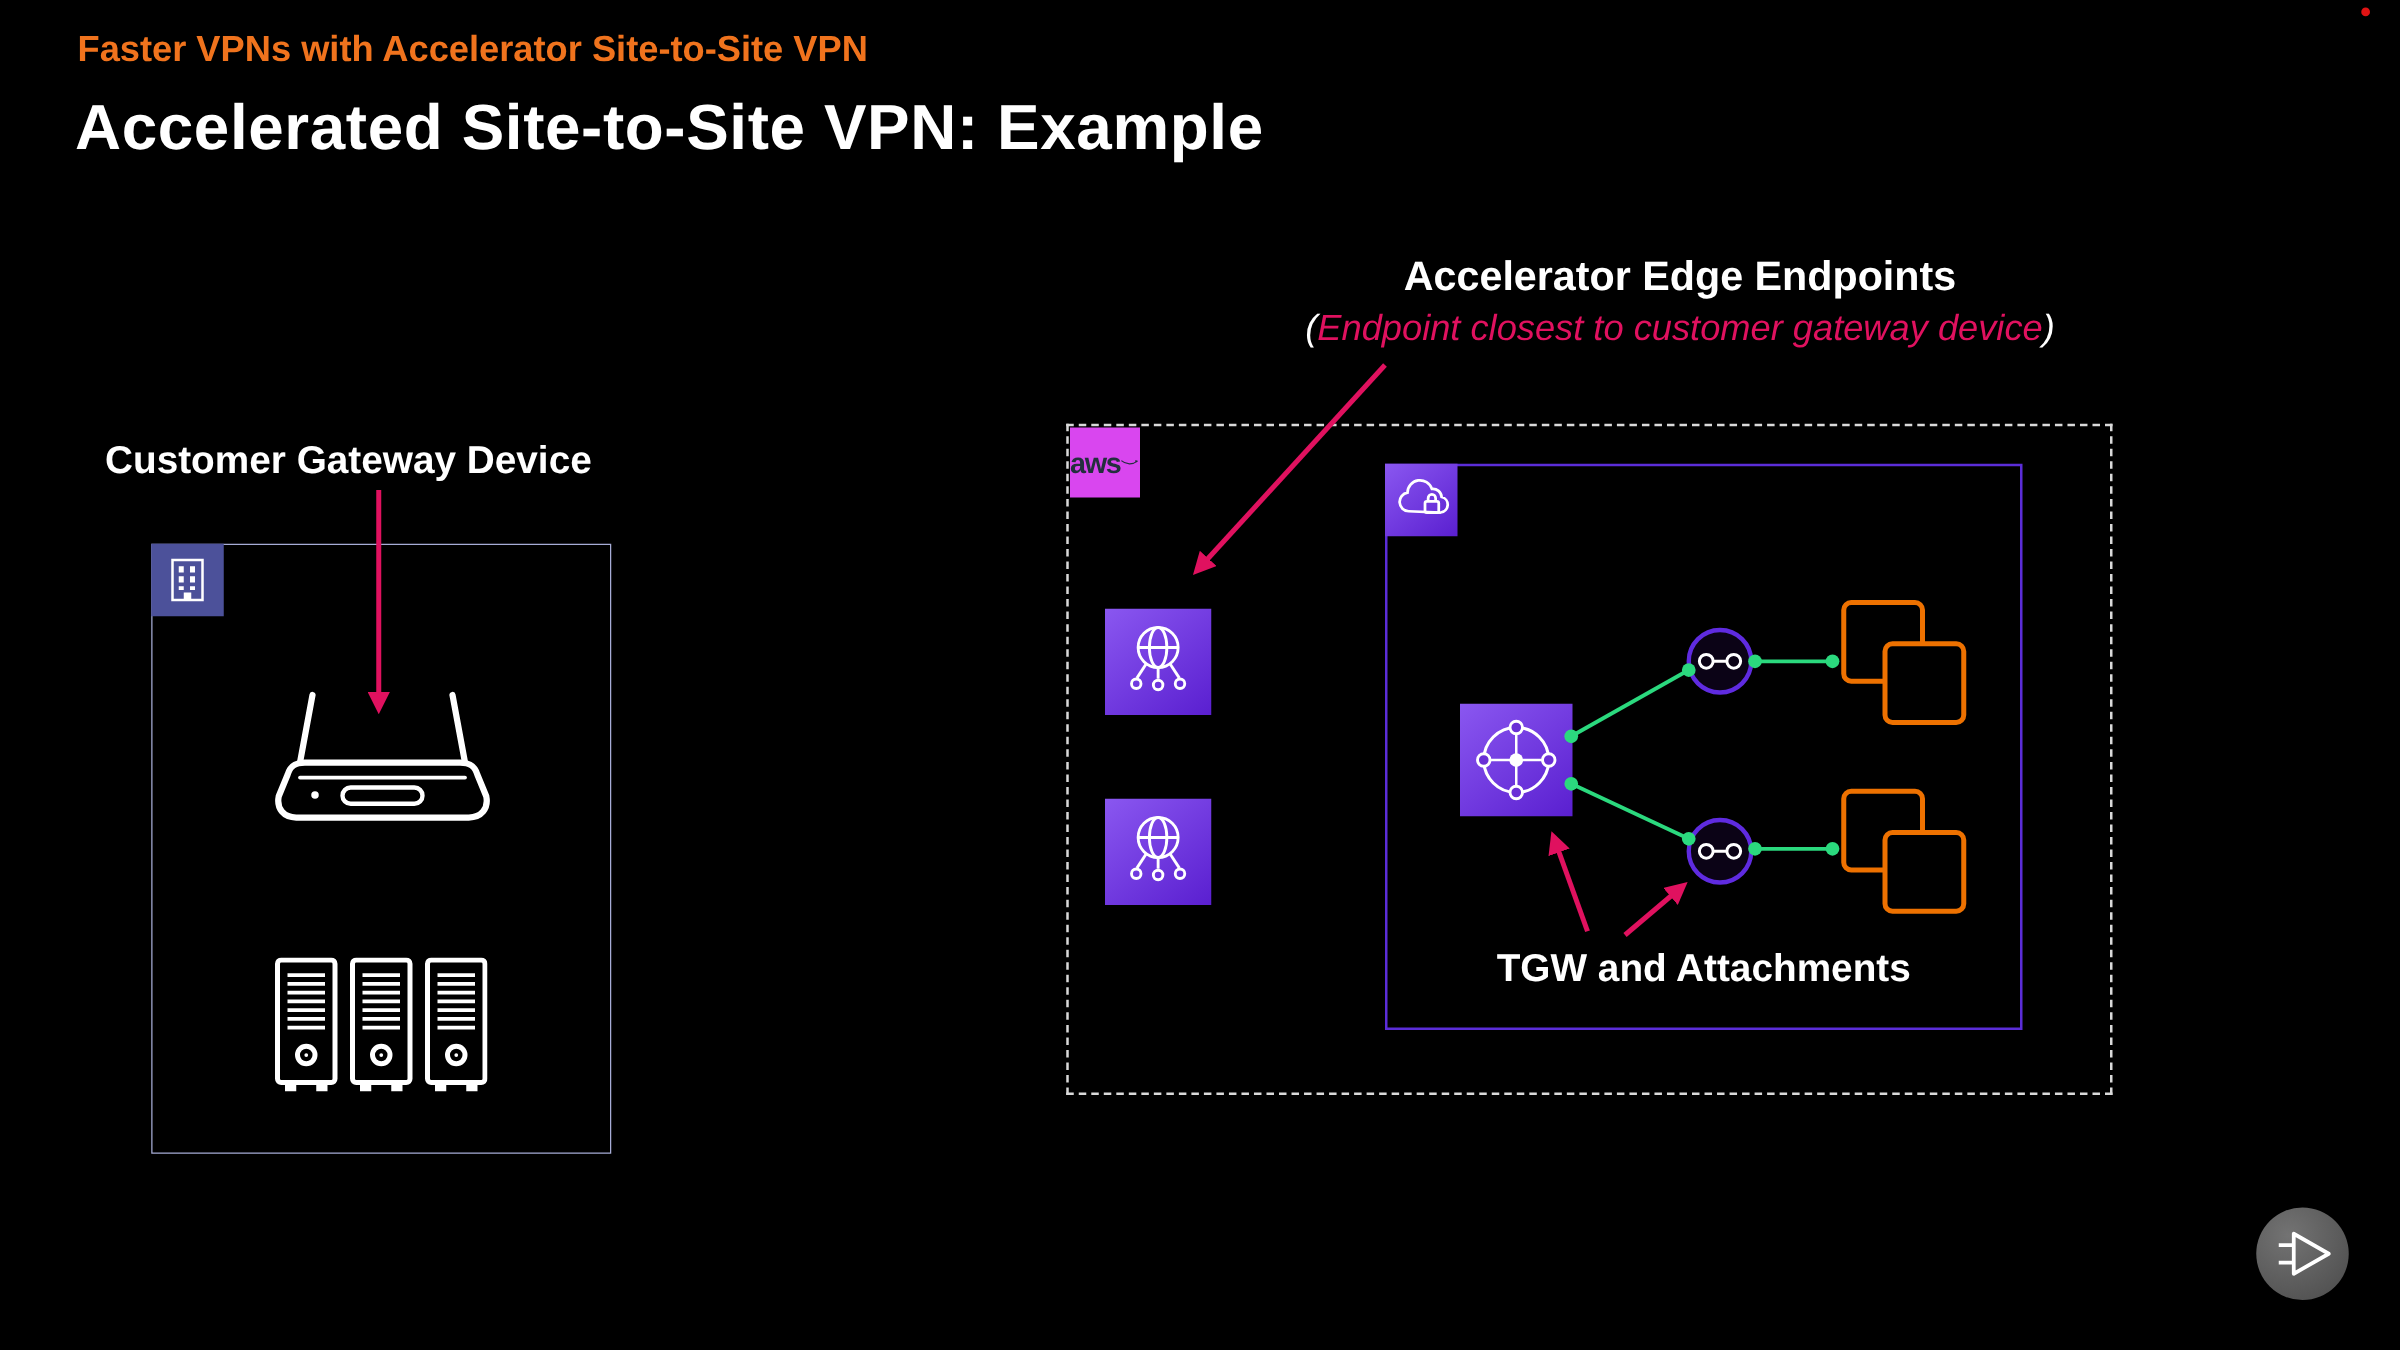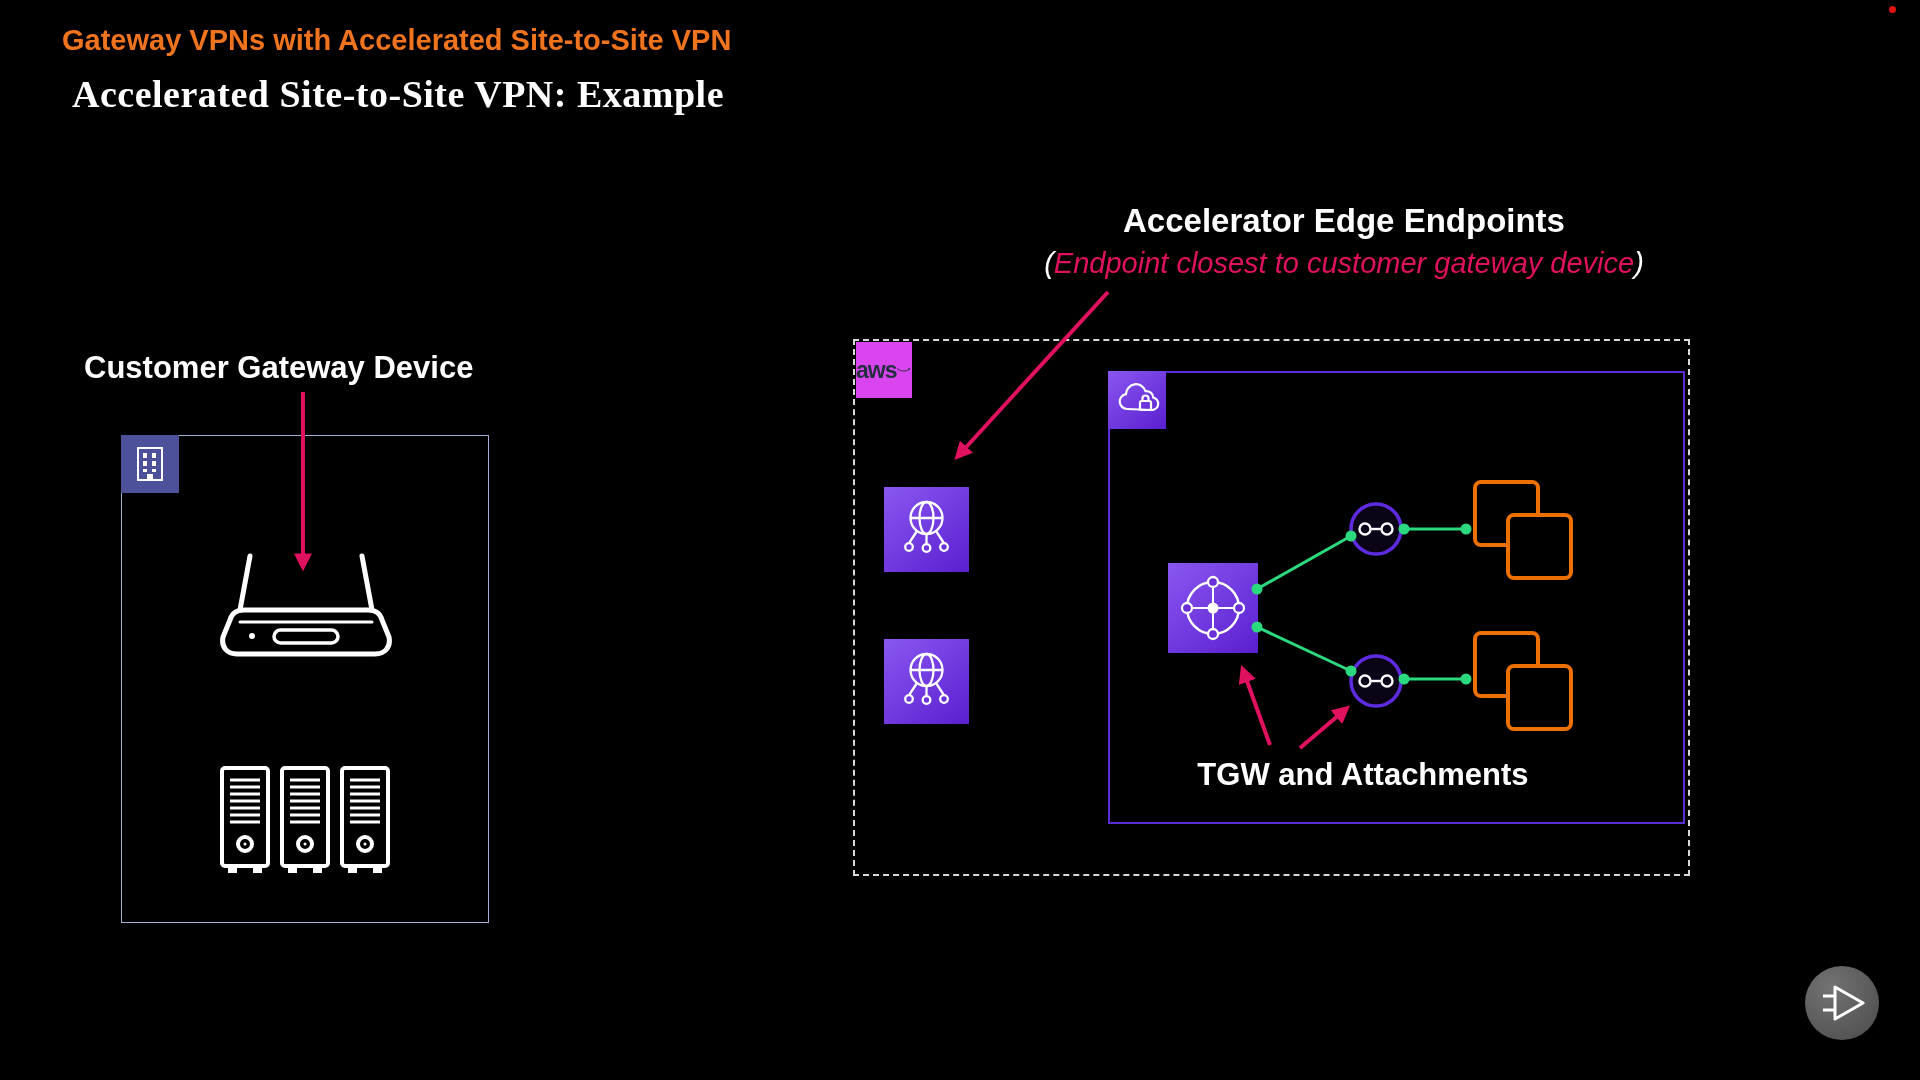--- a/index.html
+++ b/index.html
@@ -3,21 +3,21 @@
 <meta charset="utf-8">
 <style>
   * { margin:0; padding:0; box-sizing:border-box; }
   html,body { width:1920px; height:1080px; overflow:hidden; }
   body { font-family:"Liberation Sans", sans-serif; background:#000; color:#fff; }
 
   .slide { position:relative; width:1920px; height:1080px; background:var(--background,#000); }
 
   
   .kicker { position:absolute; left:62px; top:24px; font-size:29px; font-weight:bold; color:var(--kicker-orange,#f0731d); }
-  .title  { position:absolute; left:72px; top:72px; font-size:38px; font-weight:bold; letter-spacing:.5px; color:var(--text-white,#fff);font-family:Liberation Serif, serif; }
+  .title  { position:absolute; left:60px; top:72px; font-size:51px; font-weight:bold; letter-spacing:.5px; color:var(--text-white,#fff); }
 
   .accel-heading { position:absolute; left:954px; top:202px; width:780px; text-align:center; }
   .accel-line1 { font-size:33px; font-weight:bold; }
   .accel-line2 { font-size:29px; font-style:italic; margin-top:7px; }
   .accel-line2 .inner { color:var(--accent-pink,#e0115f); }
 
   .cgw-label { position:absolute; left:84px; top:350px; width:440px; text-align:left; font-size:31px; font-weight:bold; }
 
   
   .left-box { position:absolute; left:121px; top:435px; width:368px; height:488px; border:1px solid var(--left-box-border,#a7add6); }
@@ -32,21 +32,21 @@
               display:flex; flex-direction:row; align-items:center; justify-content:center; }
   .aws-text { font-size:23px; font-weight:bold; line-height:21px; letter-spacing:-1px; color:var(--aws-text-dark,#232f3e); }
   .dark-stroke { stroke:var(--aws-text-dark,#232f3e); }
   .dark-fill { fill:var(--aws-text-dark,#232f3e); }
 
   .purple-tile { background:linear-gradient(140deg,var(--tile-purple-light,#8a57f0),var(--tile-purple-dark,#5a1fd0)); }
   .ga-tile { position:absolute; width:85px; height:85px; }
   .ga1 { left:29px; top:146px; }
   .ga2 { left:29px; top:298px; }
 
-  .vpc-box { position:absolute; left:253px; top:30px; width:577px; height:453px; border:2px solid var(--purple-border,#5b2dd8); }
+  .vpc-box { position:absolute; left:253px; top:30px; width:510px; height:453px; border:2px solid var(--purple-border,#5b2dd8); }
   .cloud-tile { left:-2px; top:-2px; }
   .tgw-tile { position:absolute; left:58px; top:190px; width:90px; height:90px;
               display:flex; align-items:center; justify-content:center; }
   .vpn-circle { position:absolute; width:56px; height:56px; }
   .vpn1 { left:238px; top:128px; }
   .vpn2 { left:238px; top:280px; }
   .vpn-ring { stroke:var(--vpn-ring-purple,#5f2be0); }
 
   .subnet-group { position:absolute; width:102px; height:102px; }
   .sg1 { left:363px; top:107px; }
@@ -68,21 +68,21 @@
   .ps-logo { position:absolute; left:1805px; top:966px; width:74px; height:74px; border-radius:50%;
              background:radial-gradient(circle at 35% 30%, #737373, var(--logo-gray,#4a4a4a));
              display:flex; align-items:center; justify-content:center; }
   .rec-dot { position:absolute; left:1889px; top:6px; width:7px; height:7px; border-radius:50%; background:#e01313; }
 </style>
 </head>
 <body>
 
 <div class="slide">
 
-  <div class="kicker">Gateway VPNs with Accelerated Site-to-Site VPN</div>
+  <div class="kicker">Faster VPNs with Accelerator Site-to-Site VPN</div>
   <h1 class="title">Accelerated Site-to-Site VPN: Example</h1>
 
   <div class="accel-heading">
     <div class="accel-line1">Accelerator Edge Endpoints</div>
     <div class="accel-line2"><span>(</span><span class="inner">Endpoint closest to customer gateway device</span><span>)</span></div>
   </div>
 
   <div class="cgw-label">Customer Gateway Device</div>
 
   <div class="left-box">

